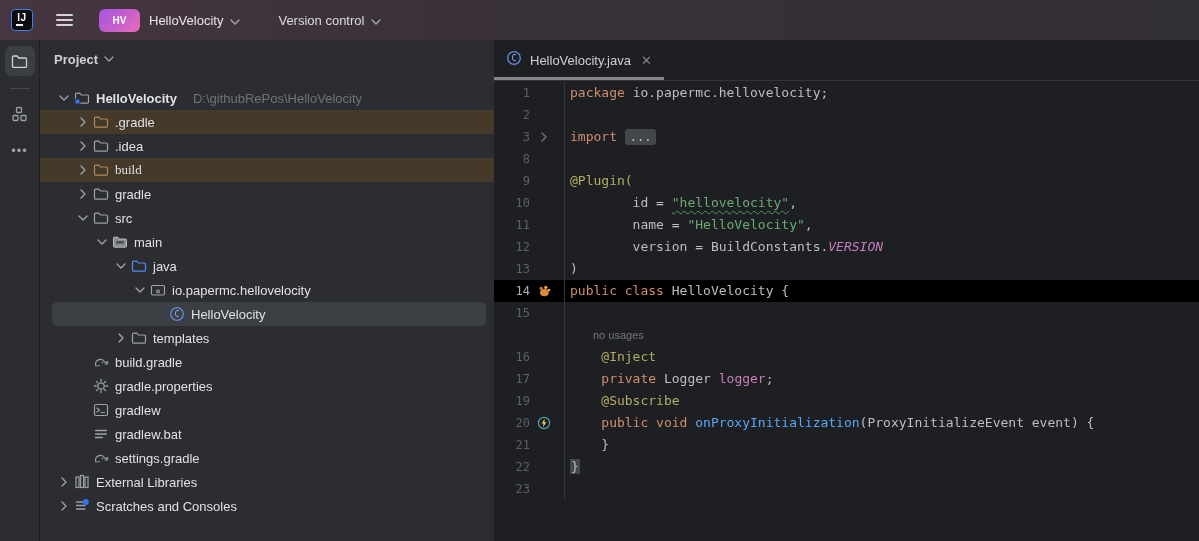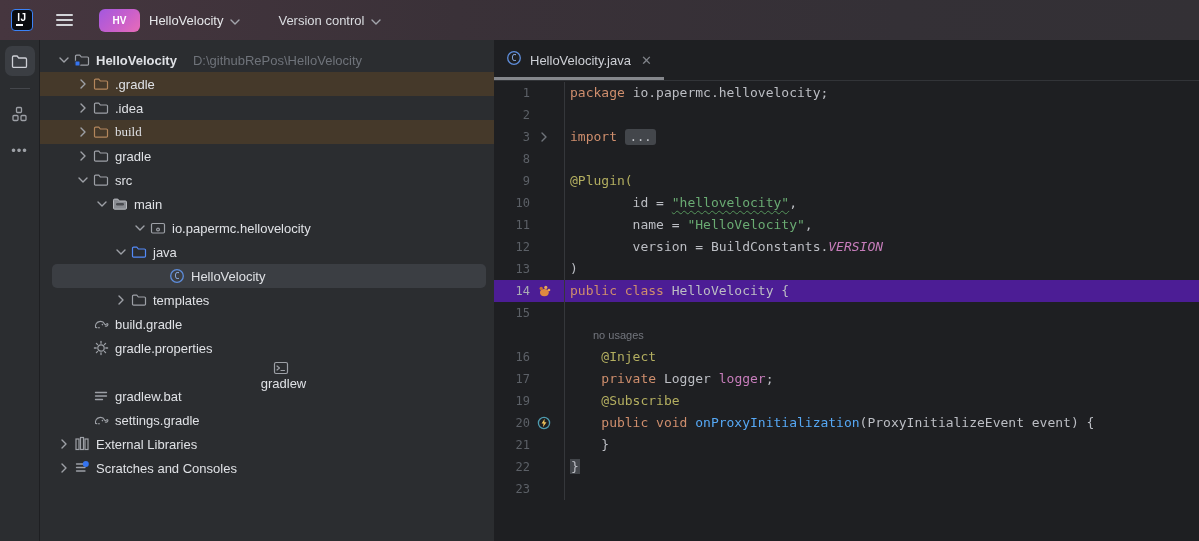--- a/index.html
+++ b/index.html
@@ -70,21 +70,21 @@
   
   .editor { flex:1; background:#1E1F22; display:flex; flex-direction:column; min-width:0; }
   .tabbar { height:41px; flex:none; border-bottom:1px solid #323438; display:flex; align-items:stretch; }
   .tab { display:flex; align-items:center; padding:0 12px; position:relative; cursor:pointer; }
   .tab::after { content:""; position:absolute; left:0; right:0; bottom:0; height:3px; background:#85878C; }
   .tab-label { color:#CED0D6; font-size:13px; margin-left:8px; }
   .tab-close { color:#81848A; font-size:13px; margin-left:10px; cursor:pointer; line-height:1; }
 
   .editor-body { flex:1; font-family:"DejaVu Sans Mono", monospace; font-size:13px; padding-top:1px; overflow:hidden; cursor:text; }
   .code-row { display:flex; height:22px; line-height:22px; }
-  .code-row.current { background:#4c1d95; }
+  .code-row.current { background:#000000; }
   .gutter { width:71px; flex:none; display:flex; align-items:center; border-right:1px solid #35373B; }
   .gutter .num { width:36px; text-align:right; color:#5C6067; font-size:12px; flex:none; }
   .code-row.current .num { color:#A9ACB3; }
   .gutter .gicon { width:27px; flex:none; display:flex; align-items:center; justify-content:center; cursor:pointer; }
   .codetext { white-space:pre; color:#BCBEC4; padding-left:5px; }
 
   .kw  { color:#CF8E6D; }
   .ann { color:#B3AE60; }
   .str { color:#6AAB73; }
   .sq  { text-decoration:underline wavy #55945B 1px; text-underline-offset:3px; }
@@ -139,20 +139,26 @@
       <svg width="16" height="16" viewBox="0 0 16 16">
           <rect x="4.5" y="1.5" width="5" height="5" rx="1" fill="none" stroke="#9DA0A6" stroke-width="1.3"></rect>
           <rect x="1" y="9.5" width="5" height="5" rx="1" fill="none" stroke="#9DA0A6" stroke-width="1.3"></rect>
           <rect x="9" y="9.5" width="5" height="5" rx="1" fill="none" stroke="#9DA0A6" stroke-width="1.3"></rect>
         </svg>
     </div>
     <div class="dots">•••</div>
   </div>
 
   <div class="project-panel">
+    <div class="panel-header">
+      <span class="title">Project</span>
+      <svg width="10" height="6" viewBox="0 0 10 6">
+          <polyline points="1,1 5,5 9,1" fill="none" stroke="#9DA0A6" stroke-width="1.4" stroke-linecap="round" stroke-linejoin="round"></polyline>
+        </svg>
+    </div>
     <div class="tree" id="tree">
         <div class="row" style="padding-left: 14px;">
           <span class="chev">
             <svg width="10" height="6" viewBox="0 0 10 6">
               <polyline points="1,1 5,5 9,1" fill="none" stroke="#9DA0A6" stroke-width="1.4" stroke-linecap="round" stroke-linejoin="round"></polyline>
             </svg>
           </span>
           <span class="ticon">
             <svg width="16" height="16" viewBox="0 0 16 16">
               <path d="M1.5 4.2 a1.1 1.1 0 0 1 1.1-1.1 h3.2 l1.5 1.9 h6.1 a1.1 1.1 0 0 1 1.1 1.1 v6 a1.1 1.1 0 0 1-1.1 1.1 H2.6 a1.1 1.1 0 0 1-1.1-1.1 z" fill="none" stroke="#9DA0A6" stroke-width="1.2" stroke-linejoin="round"></path>
@@ -234,46 +240,46 @@
             </svg>
           </span>
           <span class="ticon">
             <svg width="16" height="16" viewBox="0 0 16 16">
               <path d="M1.5 4.2 a1.1 1.1 0 0 1 1.1-1.1 h3.2 l1.5 1.9 h6.1 a1.1 1.1 0 0 1 1.1 1.1 v6 a1.1 1.1 0 0 1-1.1 1.1 H2.6 a1.1 1.1 0 0 1-1.1-1.1 z" fill="#8A8D93" stroke="#B9BBC0" stroke-width="1"></path>
               <rect x="4" y="7" width="8" height="2.4" rx="1.2" fill="#4A4C51"></rect>
             </svg>
           </span>
           <span class="label">main</span>
         </div>
-        <div class="row" style="padding-left: 90px;">
+        <div class="row" style="padding-left: 71px;">
           <span class="chev">
             <svg width="10" height="6" viewBox="0 0 10 6">
               <polyline points="1,1 5,5 9,1" fill="none" stroke="#9DA0A6" stroke-width="1.4" stroke-linecap="round" stroke-linejoin="round"></polyline>
             </svg>
           </span>
           <span class="ticon">
             <svg width="16" height="16" viewBox="0 0 16 16">
+              <path d="M1.5 4.2 a1.1 1.1 0 0 1 1.1-1.1 h3.2 l1.5 1.9 h6.1 a1.1 1.1 0 0 1 1.1 1.1 v6 a1.1 1.1 0 0 1-1.1 1.1 H2.6 a1.1 1.1 0 0 1-1.1-1.1 z" fill="none" stroke="#548AF7" stroke-width="1.2" stroke-linejoin="round"></path>
+            </svg>
+          </span>
+          <span class="label">java</span>
+        </div>
+        <div class="row" style="padding-left: 90px;">
+          <span class="chev">
+            <svg width="10" height="6" viewBox="0 0 10 6">
+              <polyline points="1,1 5,5 9,1" fill="none" stroke="#9DA0A6" stroke-width="1.4" stroke-linecap="round" stroke-linejoin="round"></polyline>
+            </svg>
+          </span>
+          <span class="ticon">
+            <svg width="16" height="16" viewBox="0 0 16 16">
               <rect x="1.5" y="3.5" width="13" height="9.5" rx="1.2" fill="none" stroke="#9DA0A6" stroke-width="1.2"></rect>
               <circle cx="8" cy="9.6" r="1.4" fill="none" stroke="#9DA0A6" stroke-width="1.2"></circle>
             </svg>
           </span>
           <span class="label">io.papermc.hellovelocity</span>
-        </div>
-        <div class="row" style="padding-left: 71px;">
-          <span class="chev">
-            <svg width="10" height="6" viewBox="0 0 10 6">
-              <polyline points="1,1 5,5 9,1" fill="none" stroke="#9DA0A6" stroke-width="1.4" stroke-linecap="round" stroke-linejoin="round"></polyline>
-            </svg>
-          </span>
-          <span class="ticon">
-            <svg width="16" height="16" viewBox="0 0 16 16">
-              <path d="M1.5 4.2 a1.1 1.1 0 0 1 1.1-1.1 h3.2 l1.5 1.9 h6.1 a1.1 1.1 0 0 1 1.1 1.1 v6 a1.1 1.1 0 0 1-1.1 1.1 H2.6 a1.1 1.1 0 0 1-1.1-1.1 z" fill="none" stroke="#548AF7" stroke-width="1.2" stroke-linejoin="round"></path>
-            </svg>
-          </span>
-          <span class="label">java</span>
         </div>
         <div class="row selected" style="padding-left: 109px;">
           <span class="chev"></span>
           <span class="ticon">
             <svg width="16" height="16" viewBox="0 0 16 16">
               <circle cx="8" cy="8" r="6.3" fill="none" stroke="#5E8DDB" stroke-width="1.3"></circle>
               <text x="8" y="11.2" text-anchor="middle" font-size="8.5" font-family="DejaVu Sans Mono, monospace" fill="#8FB3EE">C</text>
             </svg>
           </span>
           <span class="label">HelloVelocity</span>
@@ -313,21 +319,21 @@
                 <line x1="12.8" y1="8" x2="14.6" y2="8"></line>
                 <line x1="3.4" y1="3.4" x2="4.6" y2="4.6"></line>
                 <line x1="11.4" y1="11.4" x2="12.6" y2="12.6"></line>
                 <line x1="3.4" y1="12.6" x2="4.6" y2="11.4"></line>
                 <line x1="11.4" y1="4.6" x2="12.6" y2="3.4"></line>
               </g>
             </svg>
           </span>
           <span class="label">gradle.properties</span>
         </div>
-        <div class="row" style="padding-left: 33px; flex-direction: column;">
+        <div class="row" style="padding-left: 33px;">
           <span class="chev"></span>
           <span class="ticon">
             <svg width="16" height="16" viewBox="0 0 16 16">
               <rect x="1.5" y="2.5" width="13" height="11" rx="1.5" fill="none" stroke="#9DA0A6" stroke-width="1.2"></rect>
               <polyline points="4,6 6.5,8 4,10" fill="none" stroke="#9DA0A6" stroke-width="1.2" stroke-linecap="round" stroke-linejoin="round"></polyline>
               <line x1="8" y1="10.5" x2="11.5" y2="10.5" stroke="#9DA0A6" stroke-width="1.2" stroke-linecap="round"></line>
             </svg>
           </span>
           <span class="label">gradlew</span>
         </div>

